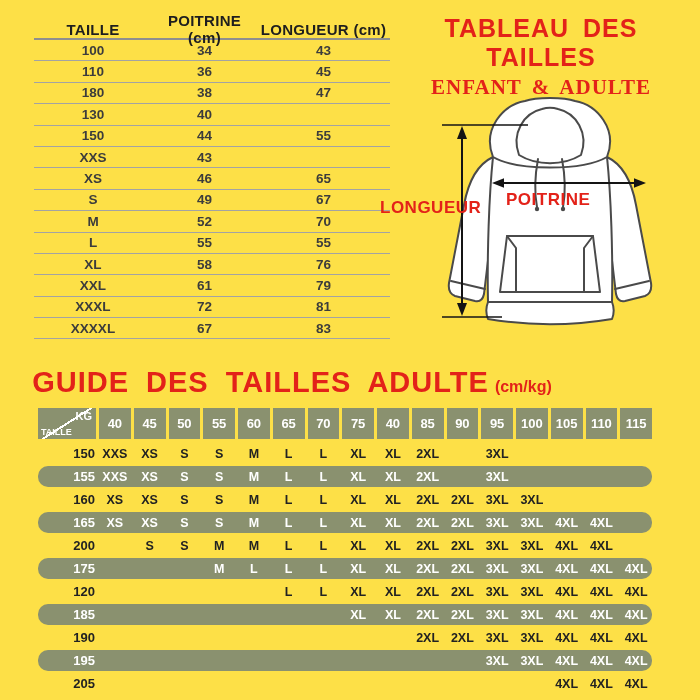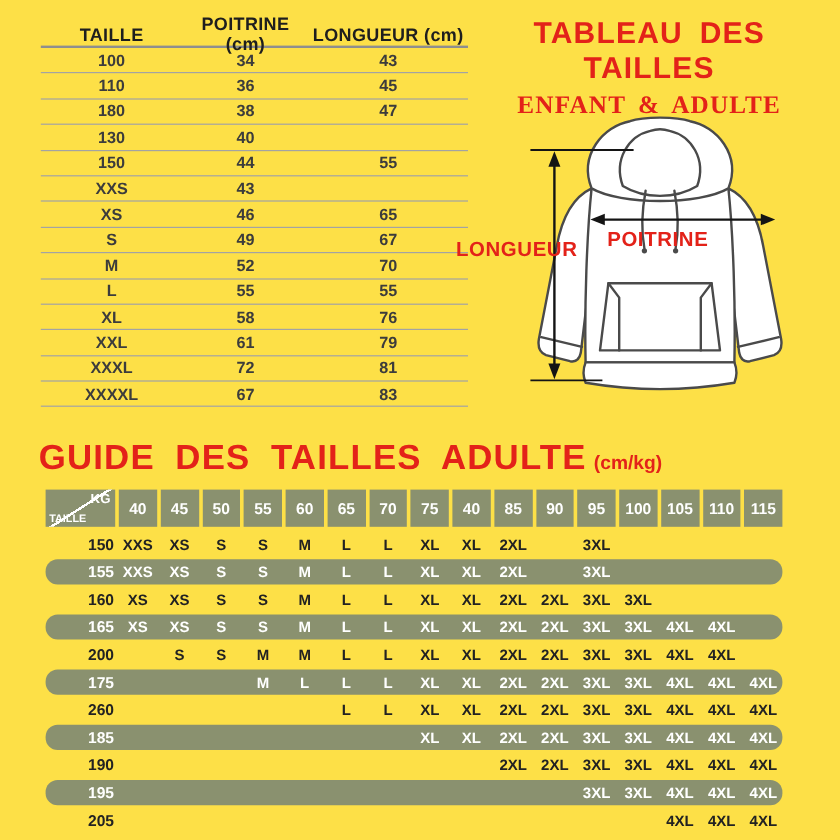--- a/index.html
+++ b/index.html
@@ -324,21 +324,21 @@
           <div>XL</div>
           <div>2XL</div>
           <div>2XL</div>
           <div>3XL</div>
           <div>3XL</div>
           <div>4XL</div>
           <div>4XL</div>
           <div>4XL</div>
         </div>
         <div class="g-row">
-          <div class="g-label">260</div>
+          <div class="g-label">120</div>
           <div></div>
           <div></div>
           <div></div>
           <div></div>
           <div></div>
           <div>L</div>
           <div>L</div>
           <div>XL</div>
           <div>XL</div>
           <div>2XL</div>

